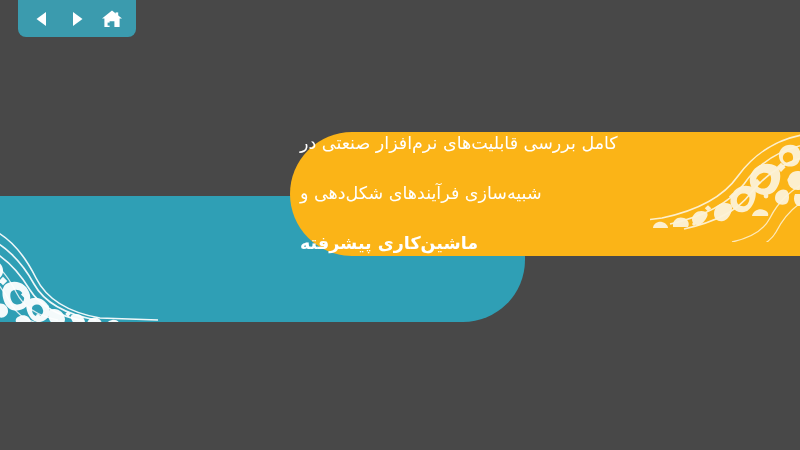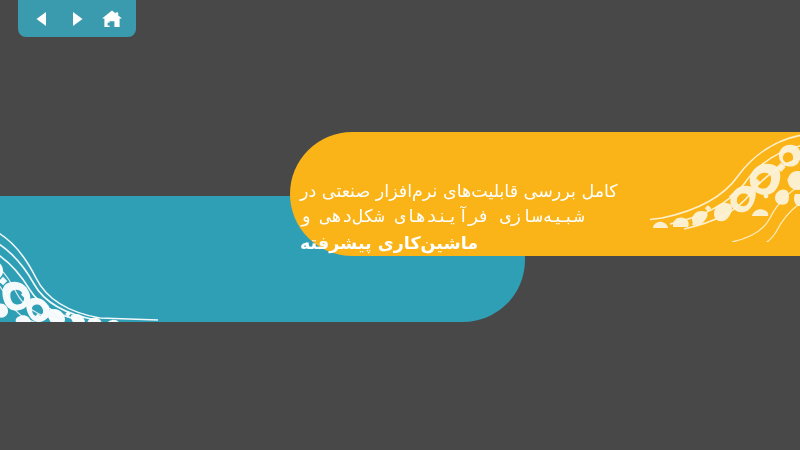--- a/index.html
+++ b/index.html
@@ -88,39 +88,39 @@
   
   #title-block {
     position: absolute;
     left: 300px;
     top: 131px;
     width: 500px;
     height: 126px;
     display: flex;
     flex-direction: column;
     align-items: flex-end;
-    justify-content: flex-end;
+    justify-content: space-between;
     direction: rtl;
     box-sizing: border-box;
     padding-right: 8px;
     z-index: 5;
   }
   .title-line {
     color: #ffffff;
     font-size: 17.5px;
     line-height: 1.48;
     font-weight: normal;
     white-space: nowrap;
     text-align: right;
     direction: rtl;
     unicode-bidi: isolate;
     font-family: "DejaVu Sans", sans-serif;
   }
   #title-line-1 { margin-right: 0px; }
-  #title-line-2 { margin-right: 18px; font-family: Liberation Mono, monospace; }
+  #title-line-2 { margin-right: 18px; }
   #title-line-3 { margin-right: 82px; font-weight: bold; }
 </style>
 </head>
 <body>
 
 <div id="slide">
 
   <div id="navbar">
     <div class="nav-btn">
       <span>

